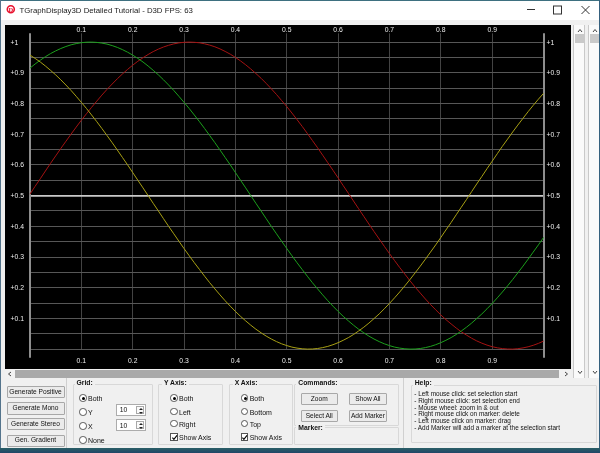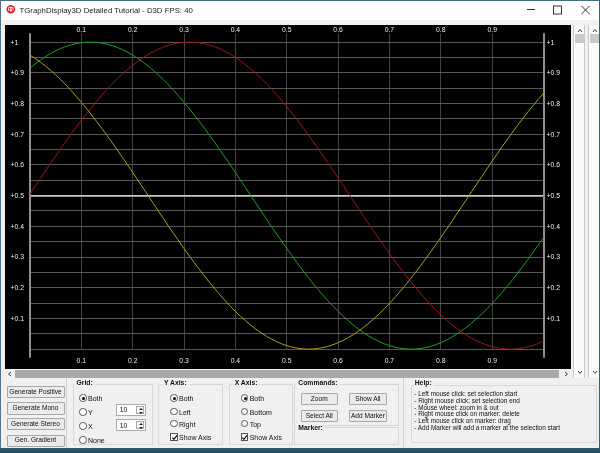--- a/index.html
+++ b/index.html
@@ -16,21 +16,21 @@
 <div class="abs" style="left:0;top:0;width:600px;height:1px;background:#3e7080"></div>
 <div class="abs" style="left:0;top:0;width:1px;height:453px;background:#54748c"></div>
 <div class="abs" style="right:0;top:0;width:1px;height:453px;background:#35607e"></div>
 <div class="abs" style="left:0;top:448px;width:600px;height:5px;background:linear-gradient(#2b5f66,#1f4668)"></div>
 
 <div class="abs" style="left:1px;top:1px;width:598px;height:19px;background:#fff"></div>
 <svg class="abs" style="left:5px;top:4px" width="12" height="12" viewBox="0 0 12 12">
 <circle cx="5.8" cy="5.2" r="3.5" fill="#fff" stroke="#e8112d" stroke-width="1.6"></circle>
 <text x="5.9" y="7.7" text-anchor="middle" font-size="6.5" font-weight="bold" fill="#e8112d" font-family="Liberation Serif">D</text>
 </svg>
-<div class="abs" style="left:19.5px;top:6px;font-size:7.8px;color:#1a1a1a">TGraphDisplay3D Detailed Tutorial - D3D FPS: 40</div>
+<div class="abs" style="left:19.5px;top:6px;font-size:7.8px;color:#1a1a1a">TGraphDisplay3D Detailed Tutorial - D3D FPS: 63</div>
 <svg class="abs" style="left:520px;top:0" width="80 " height="20" viewBox="0 0 80 20">
 <line x1="7" y1="9.5" x2="15" y2="9.5" stroke="#333" stroke-width="1"></line>
 <rect x="33.5" y="6" width="8" height="8" fill="none" stroke="#333" stroke-width="1"></rect>
 <line x1="61.5" y1="6" x2="69.5" y2="14" stroke="#333" stroke-width="1"></line>
 <line x1="61.5" y1="14" x2="69.5" y2="6" stroke="#333" stroke-width="1"></line>
 </svg>
 
 <svg class="abs" style="left:5px;top:25px;background:#000" width="566" height="344" viewBox="0 0 566 344">
 <g>
       <line x1="76.5" y1="8.3" x2="76.5" y2="324.1" stroke="#434343" stroke-width="1"></line>

